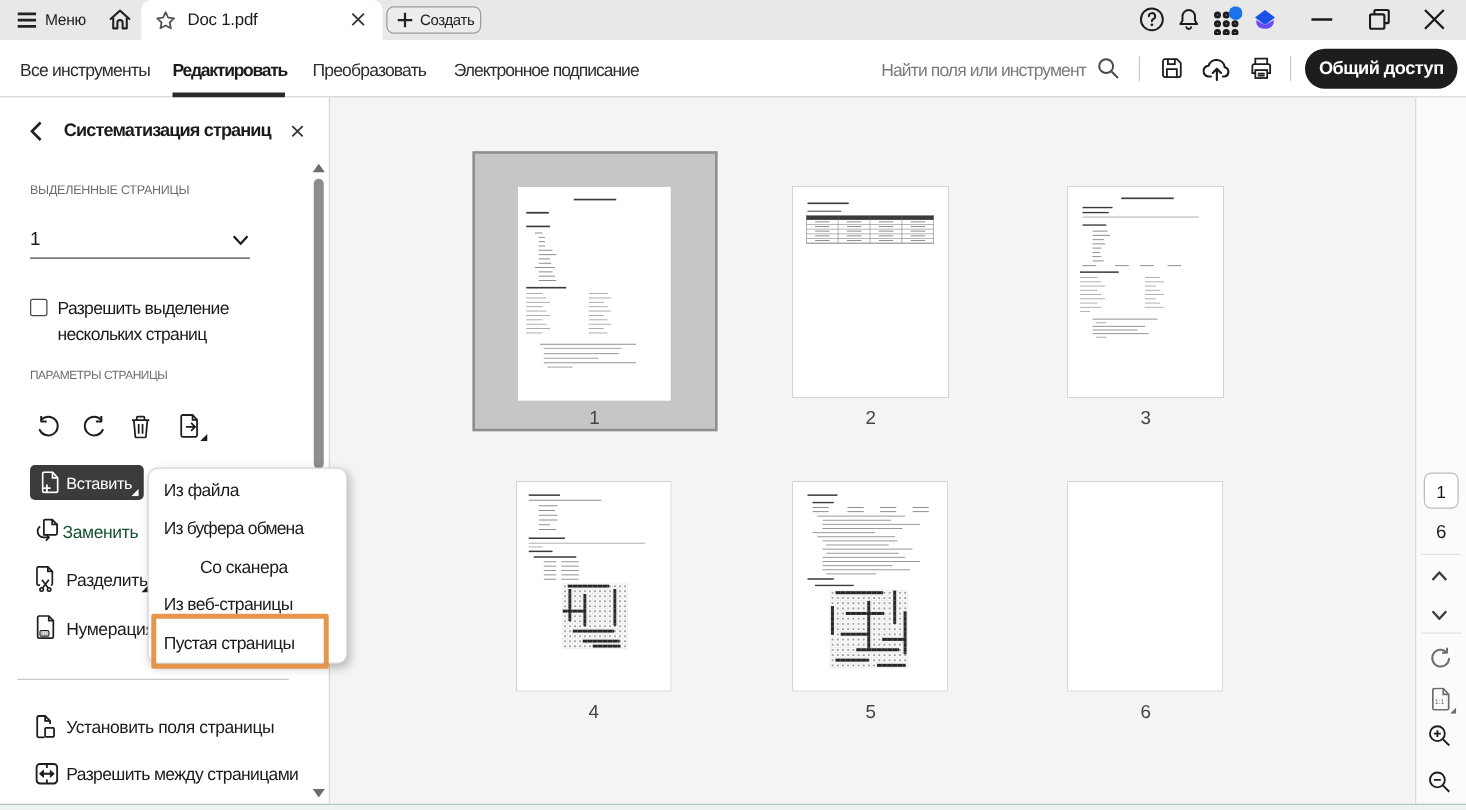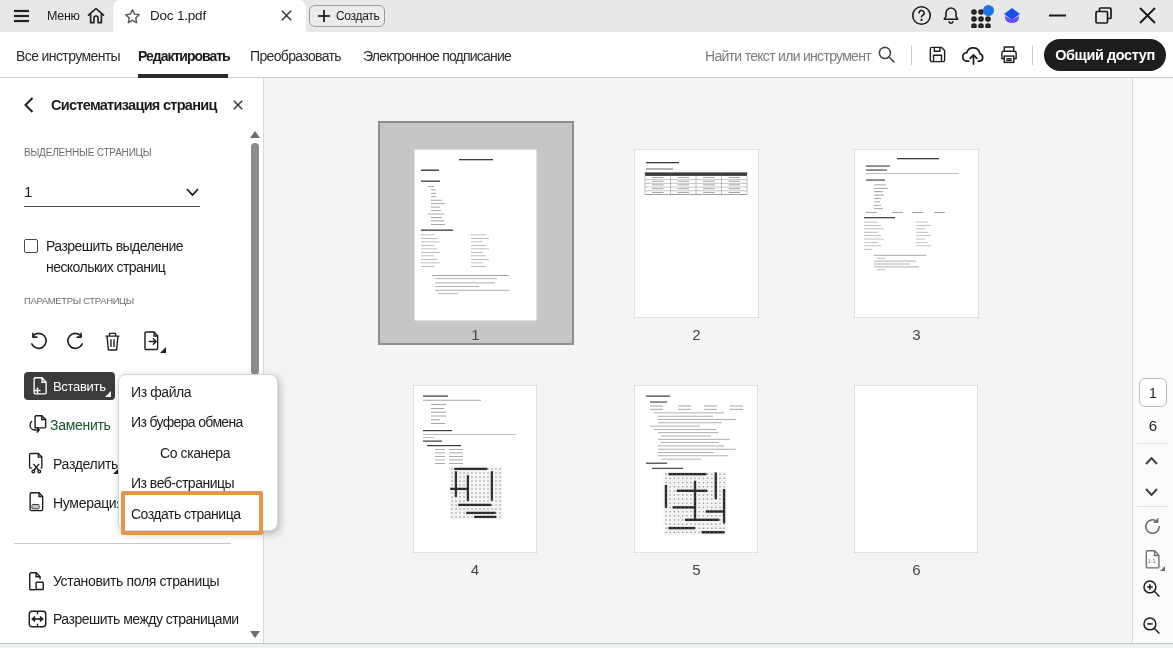--- a/index.html
+++ b/index.html
@@ -14,21 +14,21 @@
 <div class="abs" style="left:0;top:0;width:1173px;height:32px;background:#e9e8e8;"></div>
 
 <svg class="abs" style="left:14px;top:9px" width="15" height="14" viewBox="0 0 15 14">
   <g stroke="#222" stroke-width="2.2">
       <line x1="0" y1="2" x2="15" y2="2"></line>
       <line x1="0" y1="7" x2="15" y2="7"></line>
       <line x1="0" y1="12" x2="15" y2="12"></line>
     </g>
 </svg>
 
-<div class="abs" style="left:36px;top:9px;font-size:12.5px;letter-spacing:-0.3px;color:#222;margin-left:11px;">Меню</div>
+<div class="abs" style="left:36px;top:9px;font-size:12.5px;letter-spacing:-0.3px;color:#222;">Меню</div>
 
 <svg class="abs" style="left:86px;top:6px" width="20" height="20" viewBox="0 0 24 24" fill="none" stroke="#222" stroke-width="2">
   <path d="M3 11 L12 3 L21 11" stroke-linecap="round" stroke-linejoin="round"></path>
   <path d="M5.5 9.5 V20 H9.5 V14.5 a2.5 2.5 0 0 1 5 0 V20 H18.5 V9.5" stroke-linejoin="round"></path>
 </svg>
 
 <div class="abs" style="left:113px;top:0;width:193px;height:32px;background:#fff;border-radius:8px 8px 0 0;"></div>
 
 <svg class="abs" style="left:124px;top:8px" width="17" height="17" viewBox="0 0 24 24" fill="none" stroke="#555" stroke-width="2" stroke-linejoin="round">
   <path d="M12 2.5 l2.9 6.2 6.6 .8 -4.9 4.6 1.3 6.6 -5.9 -3.3 -5.9 3.3 1.3 -6.6 -4.9 -4.6 6.6 -.8 z"></path>
@@ -98,21 +98,21 @@
 <div class="abs" style="left:16px;top:48px;font-size:14px;letter-spacing:-0.6px;color:#2c2c2c;">Все инструменты</div>
 
 <div class="abs" style="left:138px;top:48px;font-size:14px;font-weight:bold;letter-spacing:-1px;color:#1b1b1b;">Редактировать</div>
 
 <div class="abs" style="left:138px;top:74px;width:90px;height:3.5px;background:#2a2a2a;"></div>
 
 <div class="abs" style="left:250px;top:48px;font-size:14px;letter-spacing:-0.65px;color:#2c2c2c;">Преобразовать</div>
 
 <div class="abs" style="left:363px;top:48px;font-size:14px;letter-spacing:-0.8px;color:#2c2c2c;">Электронное подписание</div>
 
-<div class="abs" style="left:705px;top:48px;font-size:14px;letter-spacing:-0.7px;color:#7b7b7b;">Найти текст или инструмент</div>
+<div class="abs" style="left:705px;top:48px;font-size:14px;letter-spacing:-0.7px;color:#7b7b7b;">Найти поля или инструмент</div>
 
 <svg class="abs" style="left:877px;top:45px" width="19" height="19" viewBox="0 0 24 24" fill="none" stroke="#4a4a4a" stroke-width="2">
     <circle cx="10" cy="10" r="7"></circle>
     <line x1="15.2" y1="15.2" x2="22" y2="22"></line>
   </svg>
 
 <div class="abs" style="left:911px;top:45px;width:1px;height:20px;background:#c9c9c9;"></div>
 
 <svg class="abs" style="left:928px;top:45px" width="19" height="19" viewBox="0 0 24 24" fill="none" stroke="#1d1d1d" stroke-width="1.8">
   <path d="M3 5 a2 2 0 0 1 2 -2 H17 L21 7 V19 a2 2 0 0 1 -2 2 H5 a2 2 0 0 1 -2 -2 z"></path>
@@ -1000,17 +1000,17 @@
 <div class="abs" style="left:118px;top:374px;width:160px;height:157px;background:#fff;border:1px solid #d6d6d6;border-radius:8px;box-shadow:2px 3px 8px rgba(0,0,0,0.25);"></div>
 
 <div class="abs" style="left:131px;top:384px;font-size:14px;letter-spacing:-0.4px;color:#1b1b1b;">Из файла</div>
 
 <div class="abs" style="left:131px;top:414px;font-size:14px;letter-spacing:-0.65px;color:#1b1b1b;">Из буфера обмена</div>
 
 <div class="abs" style="left:131px;top:445px;font-size:14px;letter-spacing:-0.4px;color:#1b1b1b;margin-left:29px;">Со сканера</div>
 
 <div class="abs" style="left:131px;top:475px;font-size:14px;letter-spacing:-0.5px;color:#1b1b1b;">Из веб-страницы</div>
 
-<div class="abs" style="left:131px;top:506px;font-size:14px;letter-spacing:-0.5px;color:#1b1b1b;">Создать страница</div>
+<div class="abs" style="left:131px;top:506px;font-size:14px;letter-spacing:-0.5px;color:#1b1b1b;">Пустая страницы</div>
 
 <div class="abs" style="left:121px;top:491px;width:142px;height:44px;border:4.5px solid #e8954c;border-radius:2px;"></div>
 
 <div class="abs" style="left:0;top:643px;width:1173px;height:5px;background:#eef3f2;border-top:1px solid #b4c7c5;"></div>
 
 </body></html>

